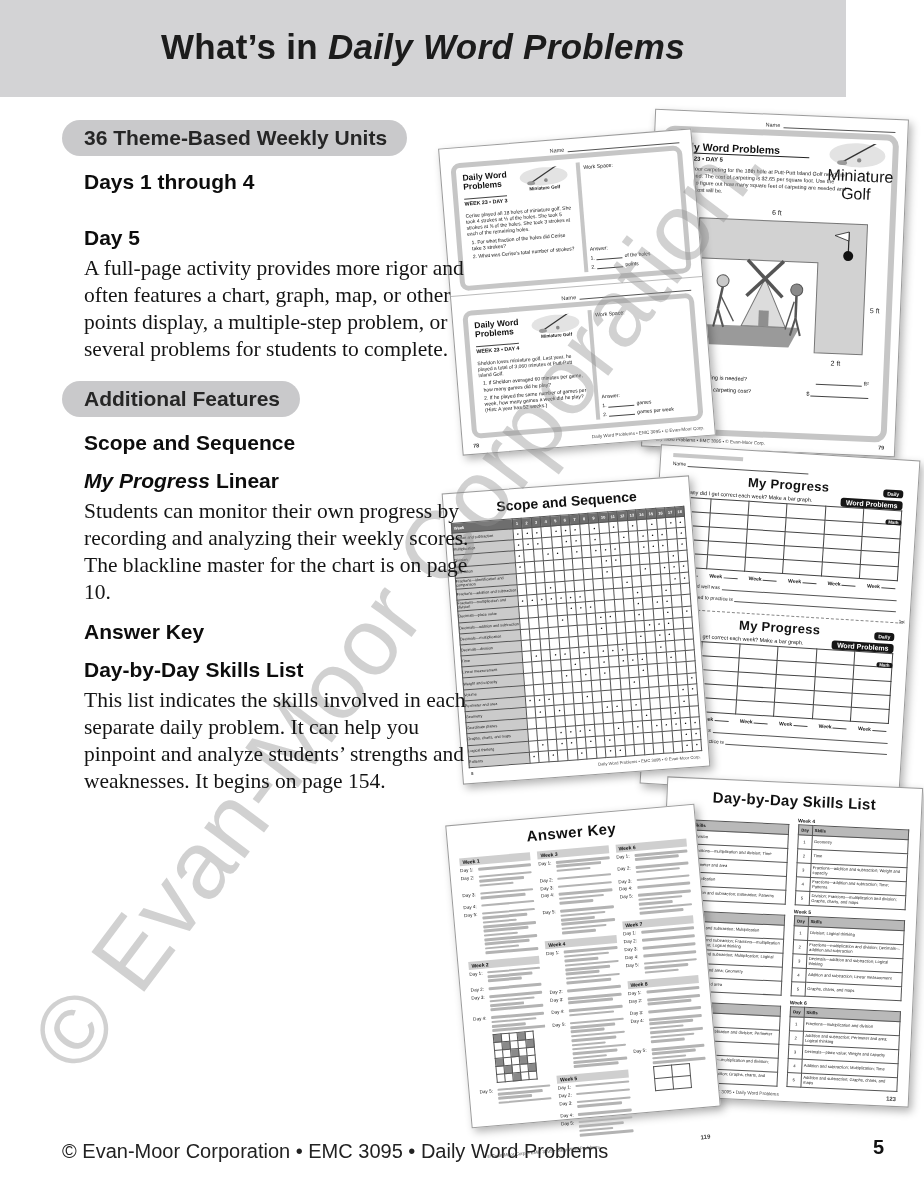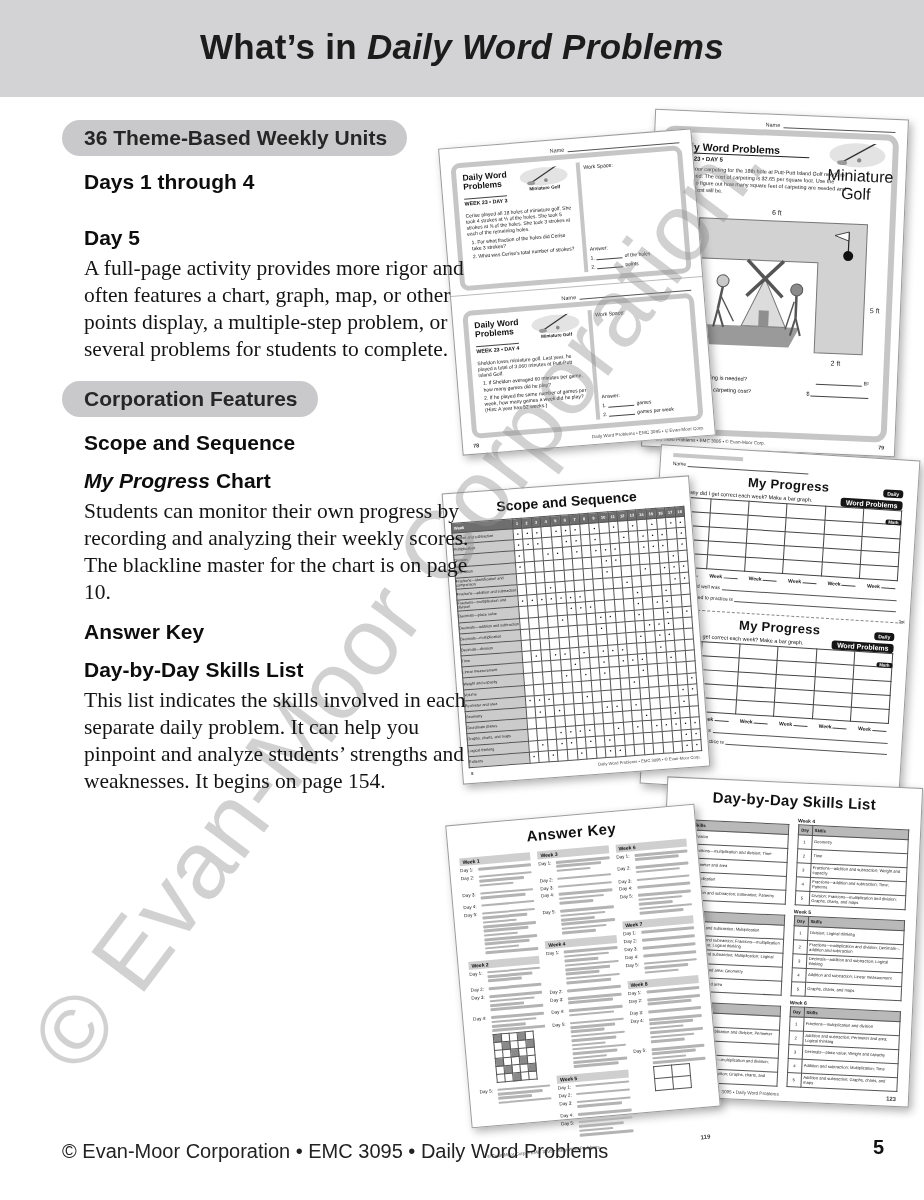--- a/index.html
+++ b/index.html
@@ -1,19 +1,19 @@
 <!DOCTYPE html>
 <html><head>
 <meta charset="utf-8">
 <style>
   html,body{margin:0;padding:0;}
   body{width:924px;height:1200px;position:relative;background:#fff;overflow:hidden;
        font-family:"Liberation Sans",sans-serif;color:#111;}
   
-  .header-band{position:absolute;top:0;left:0;width:924px;height:97px;background:#d3d3d5;z-index:4;}
+  .header-band{position:absolute;top:0;left:0;width:846px;height:97px;background:#d3d3d5;z-index:4;}
   .page-title{text-align:center;font-size:35px;font-weight:bold;color:#1c1c1c;padding-top:27px;letter-spacing:.3px;}
   .page-title .it{font-style:italic;}
   
   .watermark{position:absolute;left:398px;top:600px;z-index:5;pointer-events:none;white-space:nowrap;
              font-size:96px;letter-spacing:1px;color:rgba(140,140,140,.40);
              transform:translate(-50%,-50%) rotate(-53deg);}
   
   .left-col{position:absolute;left:62px;top:120px;width:405px;z-index:6;}
   .pill{display:inline-block;background:#c9c9cb;border-radius:19px;padding:6px 20px 6px 22px;
         font-size:21px;font-weight:bold;color:#262626;}
@@ -124,23 +124,23 @@
   <div class="page-title"><span>What’s in </span><span class="it">Daily Word Problems</span></div>
 </div>
 
 <div class="watermark">© Evan-Moor Corporation.</div>
 
 <div class="left-col">
   <div class="pill">36 Theme-Based Weekly Units</div>
   <div class="subhead">Days 1 through 4</div>
   <div class="subhead" style="margin-top:32px">Day 5</div>
   <div class="para">A full-page activity provides more rigor and often features a chart, graph, map, or other points display, a multiple-step problem, or several problems for students to complete.</div>
-  <div class="pill pill2">Corporation Features</div>
+  <div class="pill pill2">Additional Features</div>
   <div class="subhead">Scope and Sequence</div>
-  <div class="subhead"><span class="it" style="font-style:italic">My Progress</span><span> Chart</span></div>
+  <div class="subhead"><span class="it" style="font-style:italic">My Progress</span><span> Linear</span></div>
   <div class="para">Students can monitor their own progress by recording and analyzing their weekly scores. The blackline master for the chart is on page 10.</div>
   <div class="subhead">Answer Key</div>
   <div class="subhead">Day-by-Day Skills List</div>
   <div class="para">This list indicates the skills involved in each separate daily problem. It can help you pinpoint and analyze students’ strengths and weaknesses. It begins on page 154.</div>
 </div>
 
 <div class="sheet" style="left:648px;top:114px;width:252px;height:336px;transform:rotate(2.4deg)">
   <div class="nameline">
       <span>Name</span>
       <span class="nl"></span>

